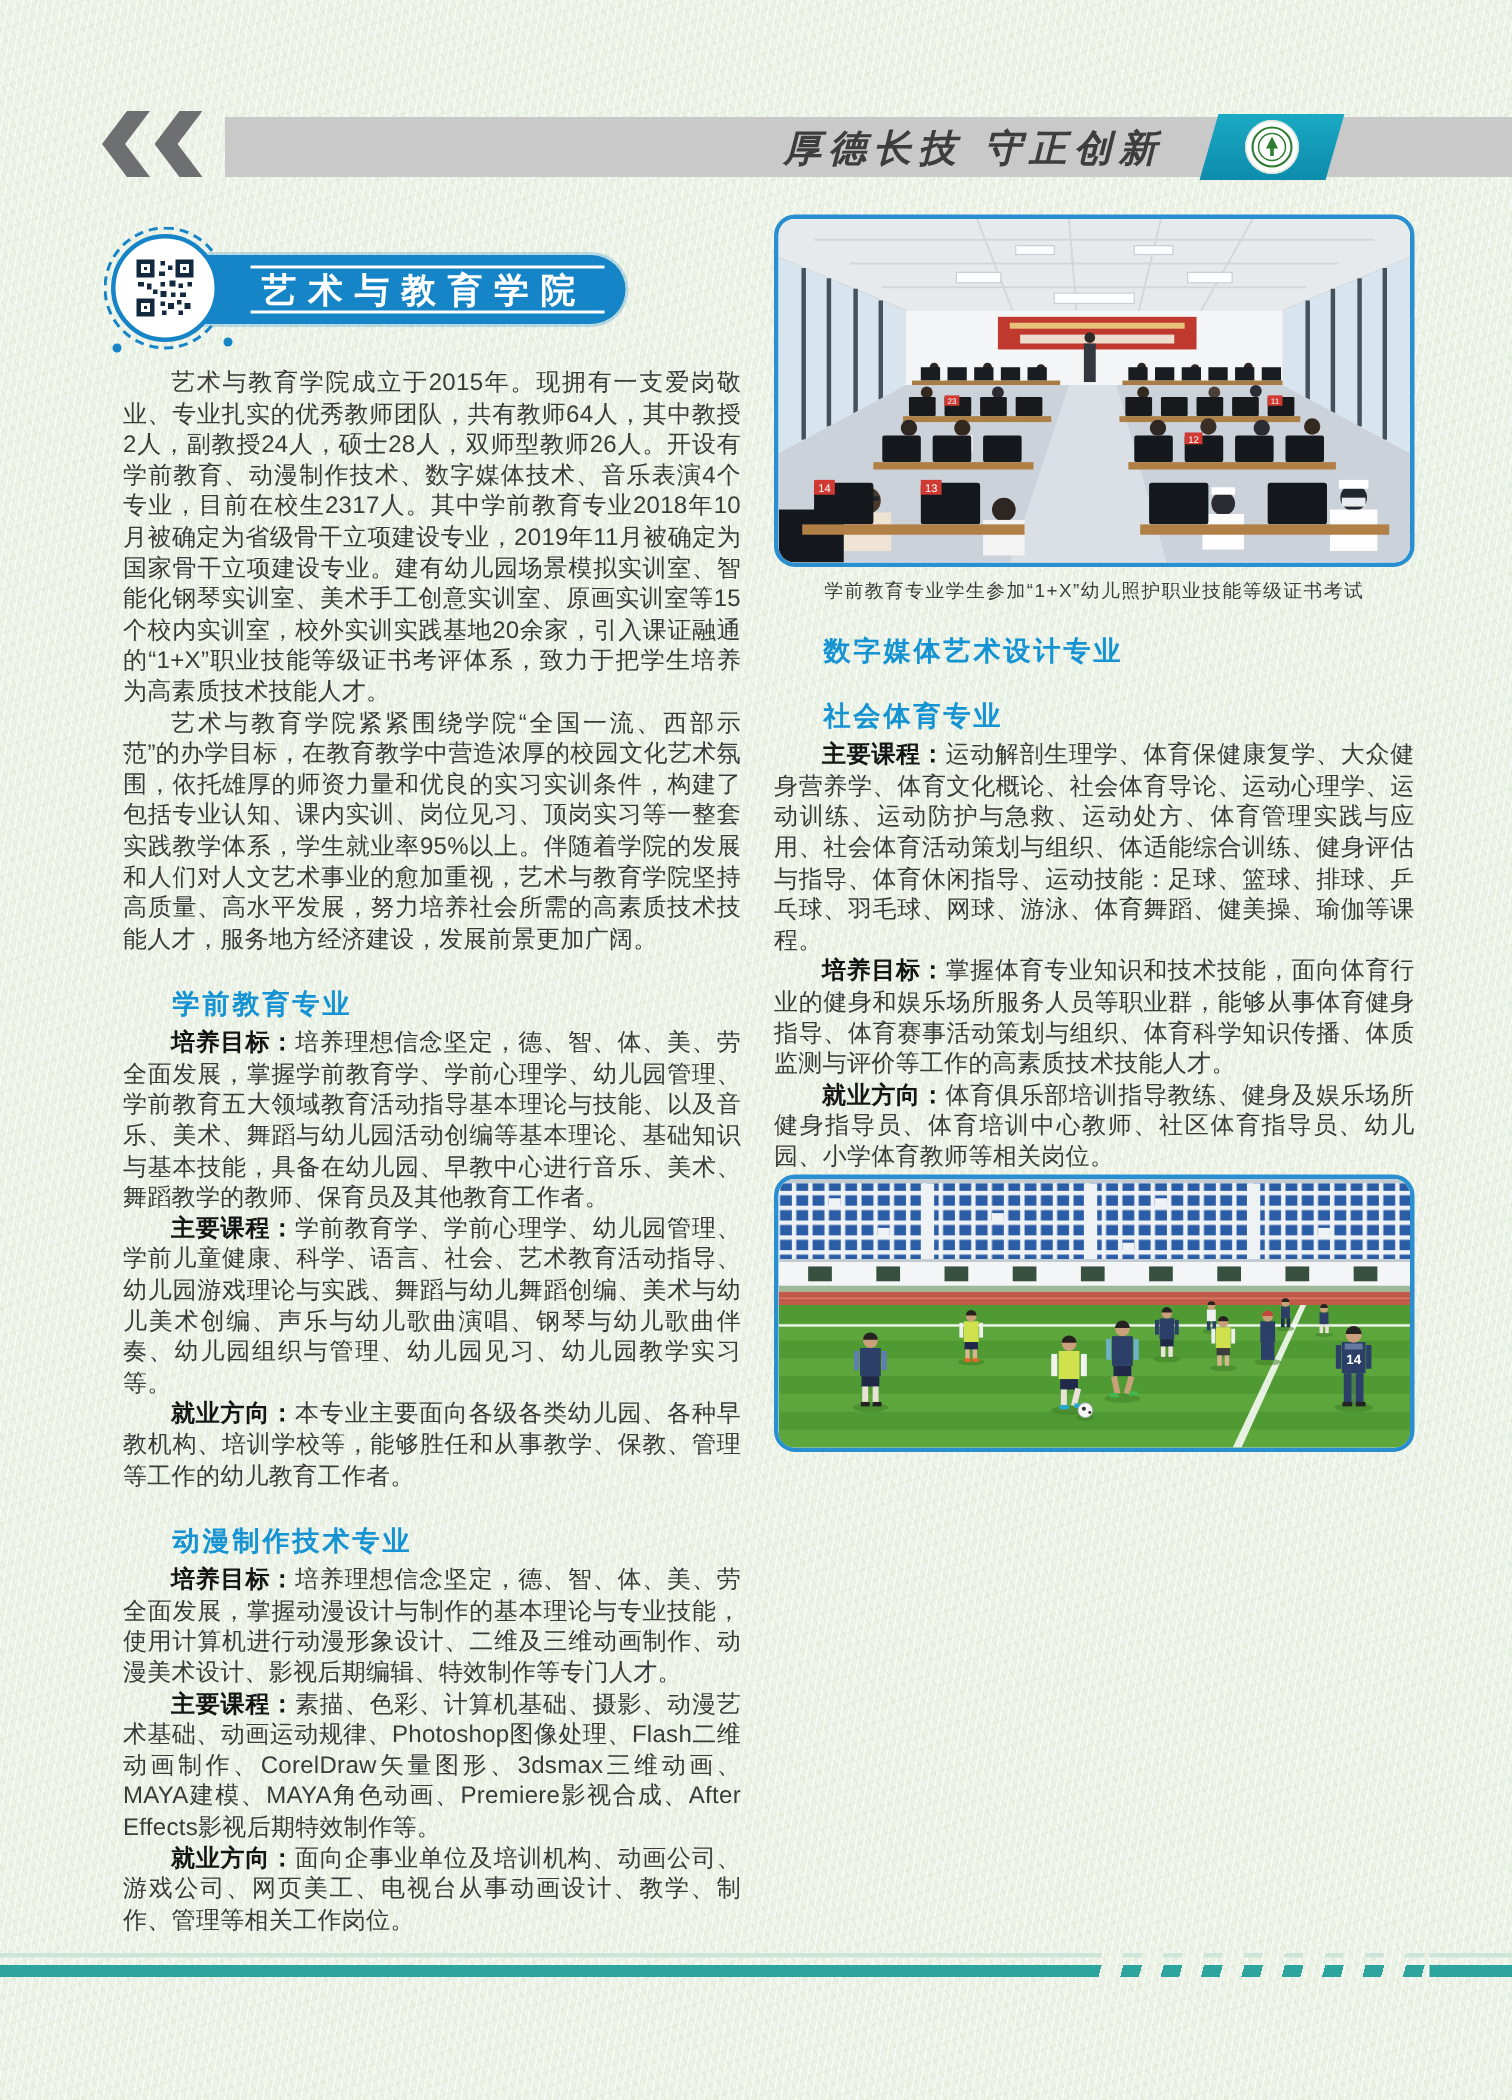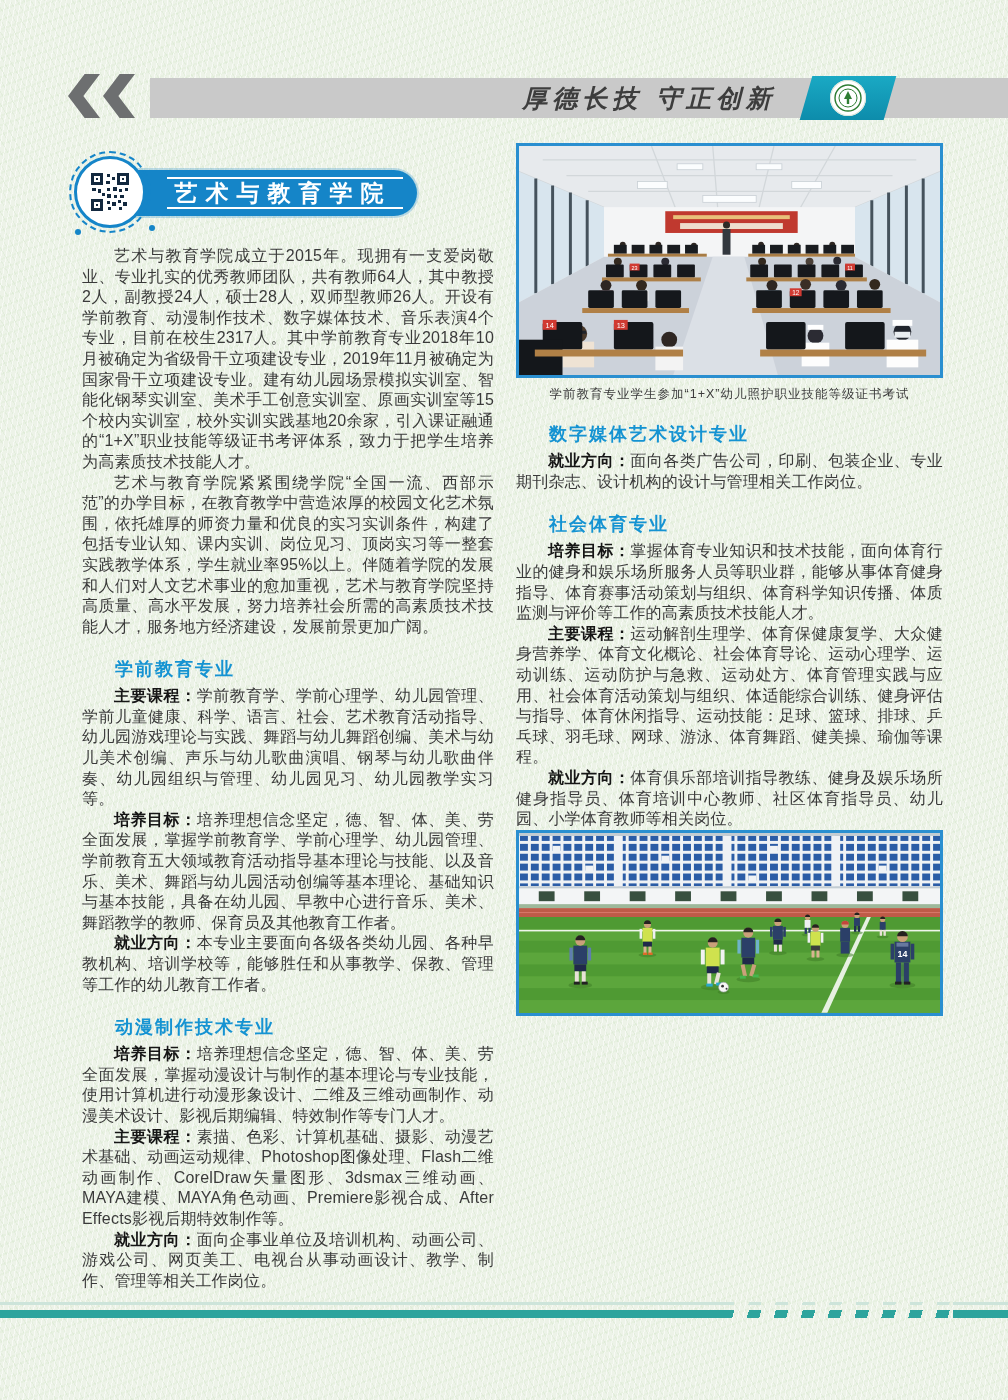--- a/index.html
+++ b/index.html
@@ -46,21 +46,21 @@
   .col-right { position:absolute; left:516px; top:143px; width:427px; }
   .body-p { font-size:16px; line-height:20.6px; color:#3a3a3a; text-align:justify;
     text-indent:2em; letter-spacing:.2px; }
   .body-p b { color:#151515; }
   h3.major-h { font-size:18px; color:#1593d2; letter-spacing:2px; padding-left:33px;
     margin-top:21px; margin-bottom:6px; line-height:22px;font-family:Liberation Serif, serif; }
   .major:first-child h3.major-h { margin-top:0; }
 
   
   figure.photo-fig { margin:0; }
-  .photo-frame { width:427px; border:3px solid #2a8fd0; border-radius:0; overflow:hidden;
+  .photo-frame { width:427px; border:3px solid #2a8fd0; border-radius:14px; overflow:hidden;
     background:#fff; line-height:0; }
   .photo-frame svg { display:block; width:100%; }
   figcaption.photo-cap { font-size:12.5px; color:#3c3c3c; text-align:center; margin-top:8px;
     letter-spacing:1px; line-height:16px; }
   .fig-top { margin-bottom:26px; }
   .fig-bottom { margin-top:16px; }
 
   
   .foot-line { position:absolute; left:0; right:0; }
   .foot-line span { position:absolute; top:0; bottom:0; }
@@ -140,22 +140,22 @@
         </g>
     </svg>
   </div>
 
   <div class="col-left">
     <p class="body-p">艺术与教育学院成立于2015年。现拥有一支爱岗敬业、专业扎实的优秀教师团队，共有教师64人，其中教授2人，副教授24人，硕士28人，双师型教师26人。开设有学前教育、动漫制作技术、数字媒体技术、音乐表演4个专业，目前在校生2317人。其中学前教育专业2018年10月被确定为省级骨干立项建设专业，2019年11月被确定为国家骨干立项建设专业。建有幼儿园场景模拟实训室、智能化钢琴实训室、美术手工创意实训室、原画实训室等15个校内实训室，校外实训实践基地20余家，引入课证融通的“1+X”职业技能等级证书考评体系，致力于把学生培养为高素质技术技能人才。</p>
     <p class="body-p">艺术与教育学院紧紧围绕学院“全国一流、西部示范”的办学目标，在教育教学中营造浓厚的校园文化艺术氛围，依托雄厚的师资力量和优良的实习实训条件，构建了包括专业认知、课内实训、岗位见习、顶岗实习等一整套实践教学体系，学生就业率95%以上。伴随着学院的发展和人们对人文艺术事业的愈加重视，艺术与教育学院坚持高质量、高水平发展，努力培养社会所需的高素质技术技能人才，服务地方经济建设，发展前景更加广阔。</p>
 
     <section class="major">
       <h3 class="major-h">学前教育专业</h3>
+      <p class="body-p"><b>培养目标：</b><span>培养理想信念坚定，德、智、体、美、劳全面发展，掌握学前教育学、学前心理学、幼儿园管理、学前教育五大领域教育活动指导基本理论与技能、以及音乐、美术、舞蹈与幼儿园活动创编等基本理论、基础知识与基本技能，具备在幼儿园、早教中心进行音乐、美术、舞蹈教学的教师、保育员及其他教育工作者。</span></p>
       <p class="body-p"><b>主要课程：</b><span>学前教育学、学前心理学、幼儿园管理、学前儿童健康、科学、语言、社会、艺术教育活动指导、幼儿园游戏理论与实践、舞蹈与幼儿舞蹈创编、美术与幼儿美术创编、声乐与幼儿歌曲演唱、钢琴与幼儿歌曲伴奏、幼儿园组织与管理、幼儿园见习、幼儿园教学实习等。</span></p>
-      <p class="body-p"><b>培养目标：</b><span>培养理想信念坚定，德、智、体、美、劳全面发展，掌握学前教育学、学前心理学、幼儿园管理、学前教育五大领域教育活动指导基本理论与技能、以及音乐、美术、舞蹈与幼儿园活动创编等基本理论、基础知识与基本技能，具备在幼儿园、早教中心进行音乐、美术、舞蹈教学的教师、保育员及其他教育工作者。</span></p>
       <p class="body-p"><b>就业方向：</b><span>本专业主要面向各级各类幼儿园、各种早教机构、培训学校等，能够胜任和从事教学、保教、管理等工作的幼儿教育工作者。</span></p>
     </section>
 
     <section class="major">
       <h3 class="major-h">动漫制作技术专业</h3>
       <p class="body-p"><b>培养目标：</b><span>培养理想信念坚定，德、智、体、美、劳全面发展，掌握动漫设计与制作的基本理论与专业技能，使用计算机进行动漫形象设计、二维及三维动画制作、动漫美术设计、影视后期编辑、特效制作等专门人才。</span></p>
       <p class="body-p"><b>主要课程：</b><span>素描、色彩、计算机基础、摄影、动漫艺术基础、动画运动规律、Photoshop图像处理、Flash二维动画制作、CorelDraw矢量图形、3dsmax三维动画、MAYA建模、MAYA角色动画、Premiere影视合成、After Effects影视后期特效制作等。</span></p>
       <p class="body-p"><b>就业方向：</b><span>面向企事业单位及培训机构、动画公司、游戏公司、网页美工、电视台从事动画设计、教学、制作、管理等相关工作岗位。</span></p>
     </section>
   </div>
@@ -315,27 +315,26 @@
             <rect x="96" y="176" width="14" height="10" fill="#d03a32"></rect>
             <text x="103" y="184" font-size="7.5" fill="#fff" text-anchor="middle">13</text>
           </g>
         </svg>
       </div>
       <figcaption class="photo-cap">学前教育专业学生参加“1+X”幼儿照护职业技能等级证书考试</figcaption>
     </figure>
 
     <section class="major">
       <h3 class="major-h">数字媒体艺术设计专业</h3>
-      <p class="body-p"><b>就业方向：</b><span>面向各类广告公司，印刷、包装企业、专业期刊杂志、设计机构的设计与管理相关工作岗位。</span></p>
     </section>
 
     <section class="major">
       <h3 class="major-h">社会体育专业</h3>
+      <p class="body-p"><b>主要课程：</b><span>运动解剖生理学、体育保健康复学、大众健身营养学、体育文化概论、社会体育导论、运动心理学、运动训练、运动防护与急救、运动处方、体育管理实践与应用、社会体育活动策划与组织、体适能综合训练、健身评估与指导、体育休闲指导、运动技能：足球、篮球、排球、乒乓球、羽毛球、网球、游泳、体育舞蹈、健美操、瑜伽等课程。</span></p>
       <p class="body-p"><b>培养目标：</b><span>掌握体育专业知识和技术技能，面向体育行业的健身和娱乐场所服务人员等职业群，能够从事体育健身指导、体育赛事活动策划与组织、体育科学知识传播、体质监测与评价等工作的高素质技术技能人才。</span></p>
-      <p class="body-p"><b>主要课程：</b><span>运动解剖生理学、体育保健康复学、大众健身营养学、体育文化概论、社会体育导论、运动心理学、运动训练、运动防护与急救、运动处方、体育管理实践与应用、社会体育活动策划与组织、体适能综合训练、健身评估与指导、体育休闲指导、运动技能：足球、篮球、排球、乒乓球、羽毛球、网球、游泳、体育舞蹈、健美操、瑜伽等课程。</span></p>
       <p class="body-p"><b>就业方向：</b><span>体育俱乐部培训指导教练、健身及娱乐场所健身指导员、体育培训中心教师、社区体育指导员、幼儿园、小学体育教师等相关岗位。</span></p>
     </section>
 
     <figure class="photo-fig fig-bottom">
       <div class="photo-frame">
         <svg viewBox="0 0 426 182">
           <defs>
             <pattern id="seats" width="11" height="10" patternUnits="userSpaceOnUse">
               <rect width="11" height="10" fill="#eff2f5"></rect>
               <rect x="1" y="1" width="8" height="7" fill="#2b5ca6"></rect>

